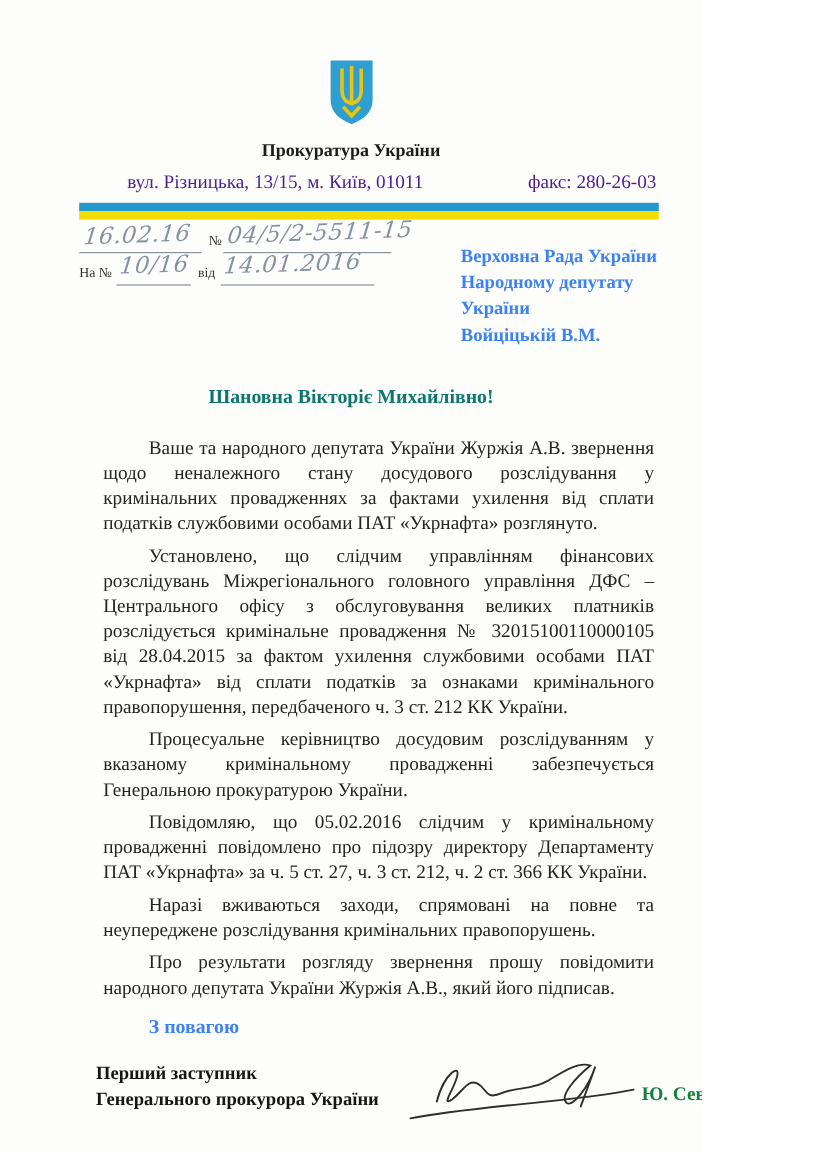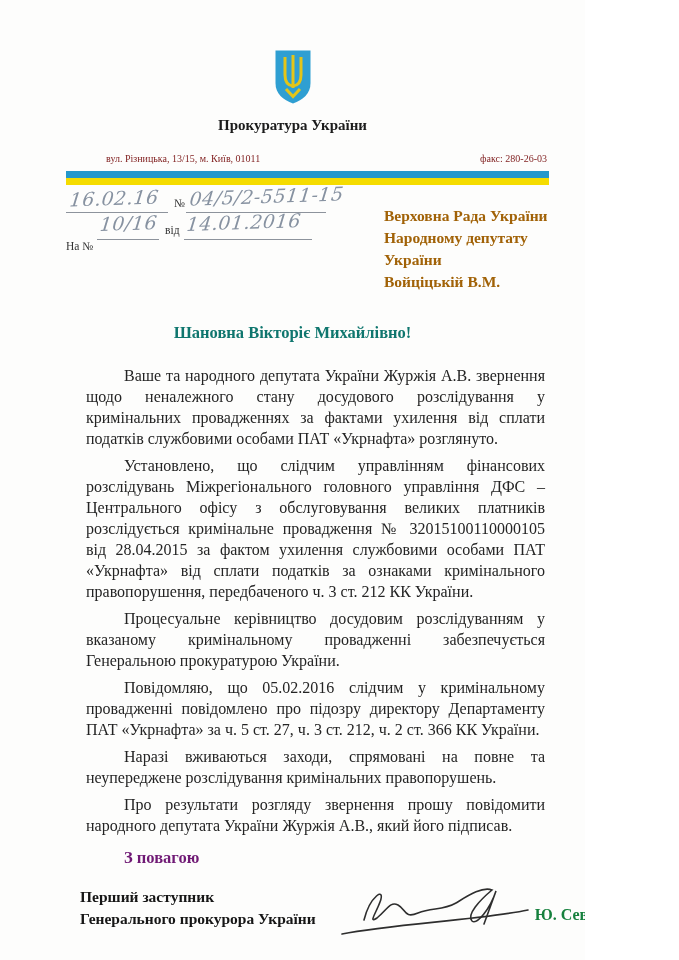--- a/index.html
+++ b/index.html
@@ -5,43 +5,43 @@
   html,body { margin:0; padding:0; background:#ffffff; }
   .page {
     position:relative; width:585px; height:960px; background:#fdfdfc;
     font-family:"Liberation Serif","DejaVu Serif",serif; color:#242424;
     overflow:hidden;
   }
   .header { text-align:center; padding-top:48px; }
   .emblem { display:inline-block; }
   .org-small { font-weight:bold; font-size:15px; margin-top:7px; color:#1c1c1c; }
   .org-large { font-weight:bold; font-size:20.5px; margin-top:3px; letter-spacing:0.4px; color:#141414; }
-  .addr-row { display:flex; justify-content:space-between; margin:19px 38px 0 106px; font-size:10px; color:#7f1d1d; }
+  .addr-row { display:flex; justify-content:space-between; margin:9px 38px 0 106px; font-size:16px; color:#4c1d95; }
   .flag-bar { margin:7px 36px 0 66px; }
   .flag-bar .strip-blue { height:7px; background:#2598cb; }
   .flag-bar .strip-yellow { height:7px; background:#f5dc00; }
 
   .ref-row { display:flex; margin:3px 36px 0 66px; }
   .ref-block { position:relative; width:318px; height:66px; flex:none; }
   .lbl { position:absolute; font-size:11.5px; color:#333; }
   .hw {
     position:absolute; font-style:italic; color:#8792a1; font-size:19px;
     font-family:"DejaVu Serif","Liberation Serif",serif;
     transform:skewX(-8deg) rotate(-2deg); letter-spacing:0.5px; white-space:nowrap;
   }
   .u { position:absolute; height:0; border-bottom:1.4px solid #8d939c; }
 
-  .recipient { margin-left:auto; width:250px; padding-top:17px; font-weight:bold; font-size:15.5px; line-height:22px; color:#a16207; }
+  .recipient { margin-left:auto; width:250px; padding-top:17px; font-weight:bold; font-size:15.5px; line-height:22px; color:#3b82f6; }
 
   .salutation { text-align:center; font-weight:bold; font-size:16.5px; margin-top:30px; color:#0f766e; }
 
   .body-text { margin:22px 40px 0 86px; }
   .body-text p { font-size:16px; line-height:21px; text-align:justify; text-indent:38px; margin:0 0 6px 0; }
 
-  .closing { font-weight:bold; font-size:16.5px; margin:12px 0 0 124px; color:#701a75; }
+  .closing { font-weight:bold; font-size:16.5px; margin:12px 0 0 124px; color:#3b82f6; }
 
   .sig-row { display:flex; align-items:flex-start; margin:18px 42px 0 80px; }
   .sig-title { font-weight:bold; font-size:15.5px; line-height:22px; color:#161616; flex:none; }
   .sig-scribble { margin-left:14px; margin-top:-10px; flex:none; }
   .sig-name { margin-left:auto; font-weight:bold; font-size:16px; padding-top:20px; color:#15803d; white-space:nowrap; }
 </style>
 </head>
 <body>
 
 <div class="page">
@@ -73,21 +73,21 @@
 
   <div class="ref-row">
 
     <div class="ref-block">
       <span class="hw" style="left:4px; top:-1px;">16.02.16</span>
       <span class="u" style="left:0; top:24px; width:102px;"></span>
       <span class="lbl" style="left:108px; top:9px;">№</span>
       <span class="hw" style="left:124px; top:-3px;">04/5/2-5511-15</span>
       <span class="u" style="left:120px; top:24px; width:140px;"></span>
 
-      <span class="lbl" style="left:0px; top:52px;">На №</span>
+      <span class="lbl" style="left:0px; top:36px;">На №</span>
       <span class="hw" style="left:34px; top:24px;">10/16</span>
       <span class="u" style="left:31px; top:51px; width:62px;"></span>
       <span class="lbl" style="left:99px; top:36px;">від</span>
       <span class="hw" style="left:121px; top:23px;">14.01.2016</span>
       <span class="u" style="left:118px; top:51px; width:128px;"></span>
     </div>
 
     <div class="recipient">
       <div>Верховна Рада України</div>
       <div>Народному депутату України</div>

